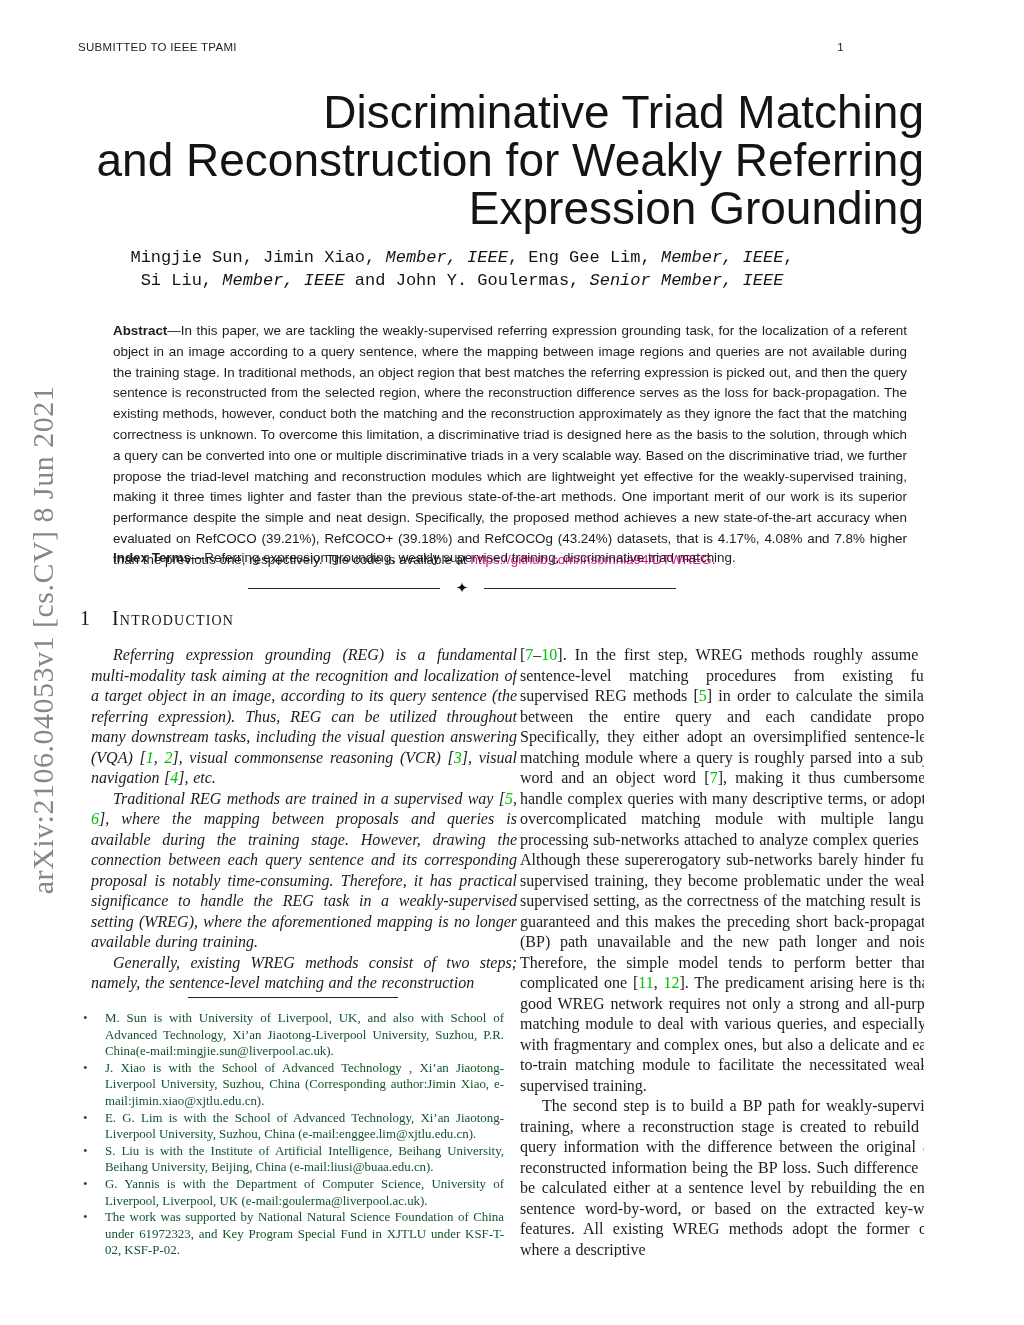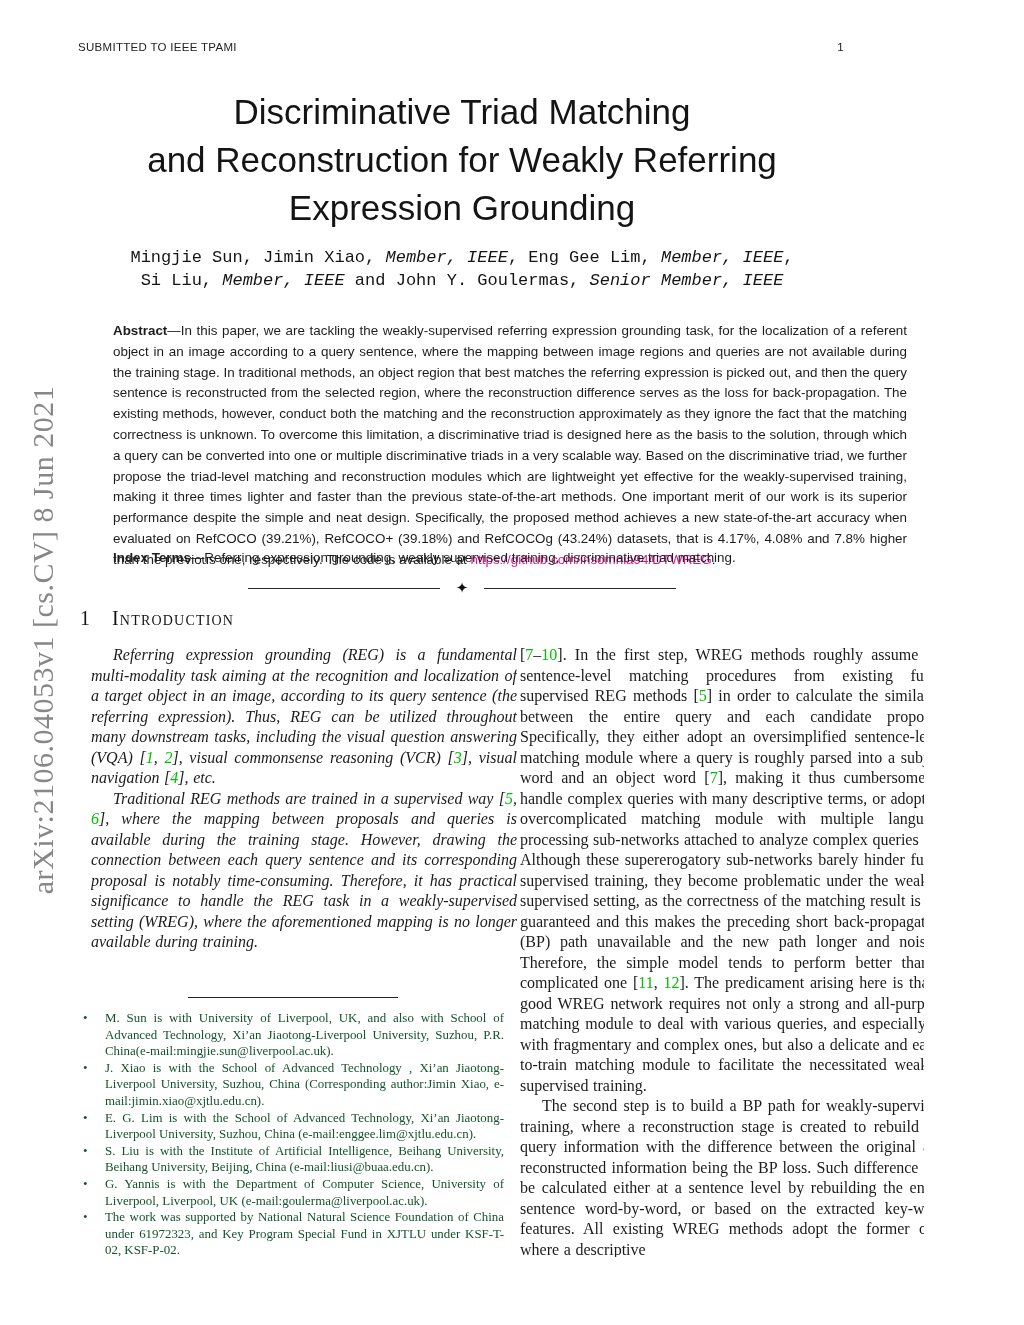--- a/index.html
+++ b/index.html
@@ -22,23 +22,23 @@
     font-family: "Liberation Sans", sans-serif;
     font-size: 11.5px;
     letter-spacing: 0.3px;
     color: #222;
   }
 
   
   .title-block {
     position: absolute;
     top: 88px; left: 0; right: 0;
-    text-align: center;
-    font-family: "Liberation Sans", sans-serif;
-    font-size: 35px;
+    text-align: right;
+    font-family: "Liberation Sans", sans-serif;
+    font-size: 46px;
     line-height: 48px;
     color: #141414;
   }
   .authors-block {
     position: absolute;
     top: 246px; left: 0; right: 0;
     text-align: center;
     font-family: Liberation Mono, monospace;
     font-size: 17px;
     line-height: 23px;
@@ -176,20 +176,21 @@
     <span class="rule"></span>
   </div>
 
   <div class="section-heading">
     <span class="sec-num">1</span><span class="sec-title">Introduction</span>
   </div>
 
   <div class="col col-left">
     <p class="indent"><span>Referring expression grounding (REG) is a fundamental multi-modality task aiming at the recognition and localization of a target object in an image, according to its query sentence (the referring expression). Thus, REG can be utilized throughout many downstream tasks, including the visual question answering (VQA) [</span><span class="seg-cite">1</span><span>, </span><span class="seg-cite">2</span><span>], visual commonsense reasoning (VCR) [</span><span class="seg-cite">3</span><span>], visual navigation [</span><span class="seg-cite">4</span><span>], etc.</span></p>
     <p class="indent"><span>Traditional REG methods are trained in a supervised way [</span><span class="seg-cite">5</span><span>, </span><span class="seg-cite">6</span><span>], where the mapping between proposals and queries is available during the training stage. However, drawing the connection between each query sentence and its corresponding proposal is notably time-consuming. Therefore, it has practical significance to handle the REG task in a weakly-supervised setting (WREG), where the aforementioned mapping is no longer available during training.</span></p>
+    <p class="indent"><span>Generally, existing WREG methods consist of two steps; namely, the sentence-level matching and the reconstruction</span></p>
   </div>
 
   <div class="col col-right">
     <p><span>[</span><span class="seg-cite">7</span><span>–</span><span class="seg-cite">10</span><span>]. In the first step, WREG methods roughly assume the sentence-level matching procedures from existing fully-supervised REG methods [</span><span class="seg-cite">5</span><span>] in order to calculate the similarity between the entire query and each candidate proposal. Specifically, they either adopt an oversimplified sentence-level matching module where a query is roughly parsed into a subject word and an object word [</span><span class="seg-cite">7</span><span>], making it thus cumbersome to handle complex queries with many descriptive terms, or adopt an overcomplicated matching module with multiple language processing sub-networks attached to analyze complex queries [</span><span class="seg-cite">8</span><span>]. Although these supererogatory sub-networks barely hinder fully-supervised training, they become problematic under the weakly-supervised setting, as the correctness of the matching result is not guaranteed and this makes the preceding short back-propagation (BP) path unavailable and the new path longer and noisier. Therefore, the simple model tends to perform better than a complicated one [</span><span class="seg-cite">11</span><span>, </span><span class="seg-cite">12</span><span>]. The predicament arising here is that a good WREG network requires not only a strong and all-purpose matching module to deal with various queries, and especially so with fragmentary and complex ones, but also a delicate and easy-to-train matching module to facilitate the necessitated weakly-supervised training.</span></p>
     <p class="indent"><span>The second step is to build a BP path for weakly-supervised training, where a reconstruction stage is created to rebuild the query information with the difference between the original and reconstructed information being the BP loss. Such difference can be calculated either at a sentence level by rebuilding the entire sentence word-by-word, or based on the extracted key-word features. All existing WREG methods adopt the former one, where a descriptive</span></p>
   </div>
 
   <div class="footnotes">
     <div class="footnote-rule"></div>
     <ul>

